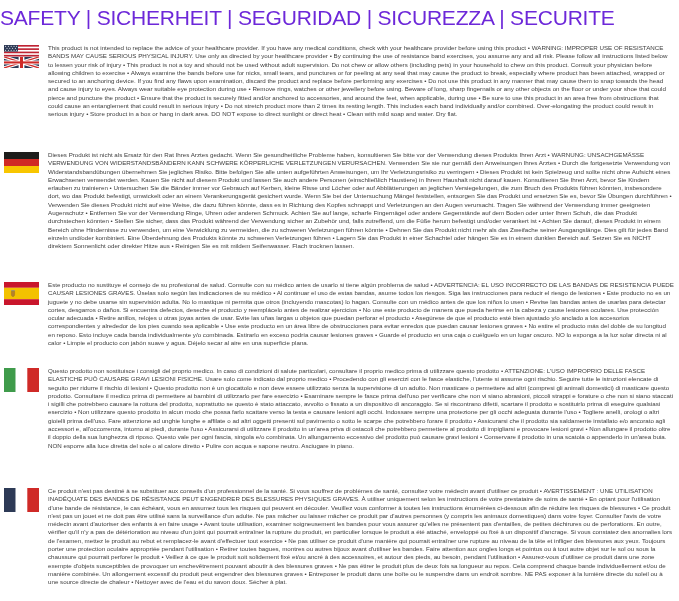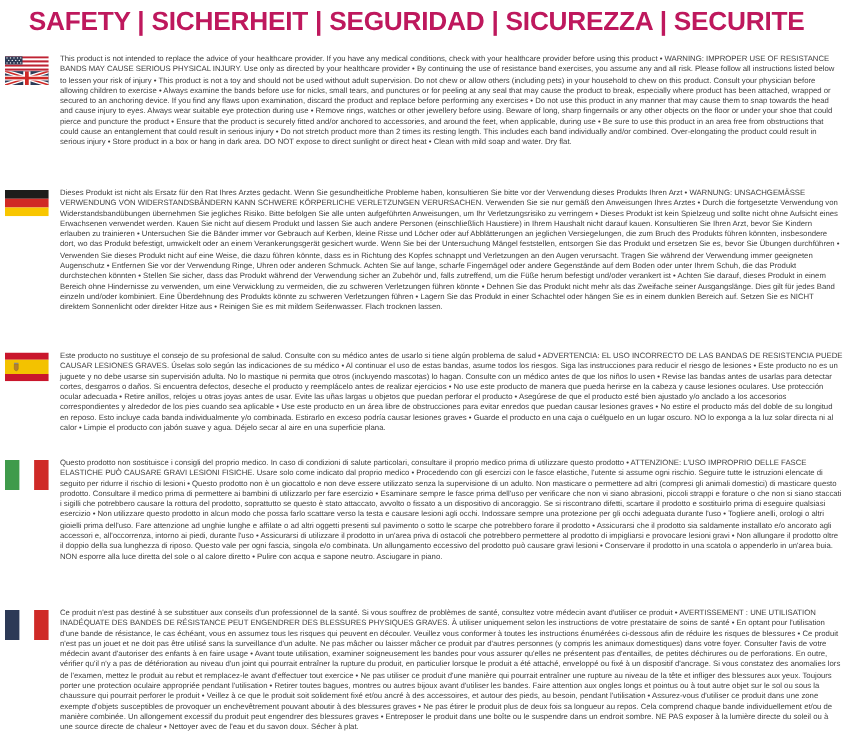--- a/index.html
+++ b/index.html
@@ -4,25 +4,25 @@
 <style>
   html, body { margin: 0; padding: 0; background: #ffffff; }
   body {
     width: 679px; height: 601px;
     position: relative;
     font-family: "Liberation Sans", sans-serif;
     overflow: hidden;
   }
   .page-title {
     position: absolute;
-    top: 6px; left: 23px; right: 5px;
+    top: 6px; left: 0; right: 5px;
     font-size: 21px;
-    font-weight: bold;
+    font-weight: normal;
     letter-spacing: -0.2px;
-    color: #be185d;
+    color: #6d28d9;
     white-space: nowrap;
   }
   .section {
     position: absolute;
     left: 4px; right: 5px;
     display: flex;
     align-items: flex-start;
   }
   .sec-en { top: 44px; }
   .sec-de { top: 151px; }

